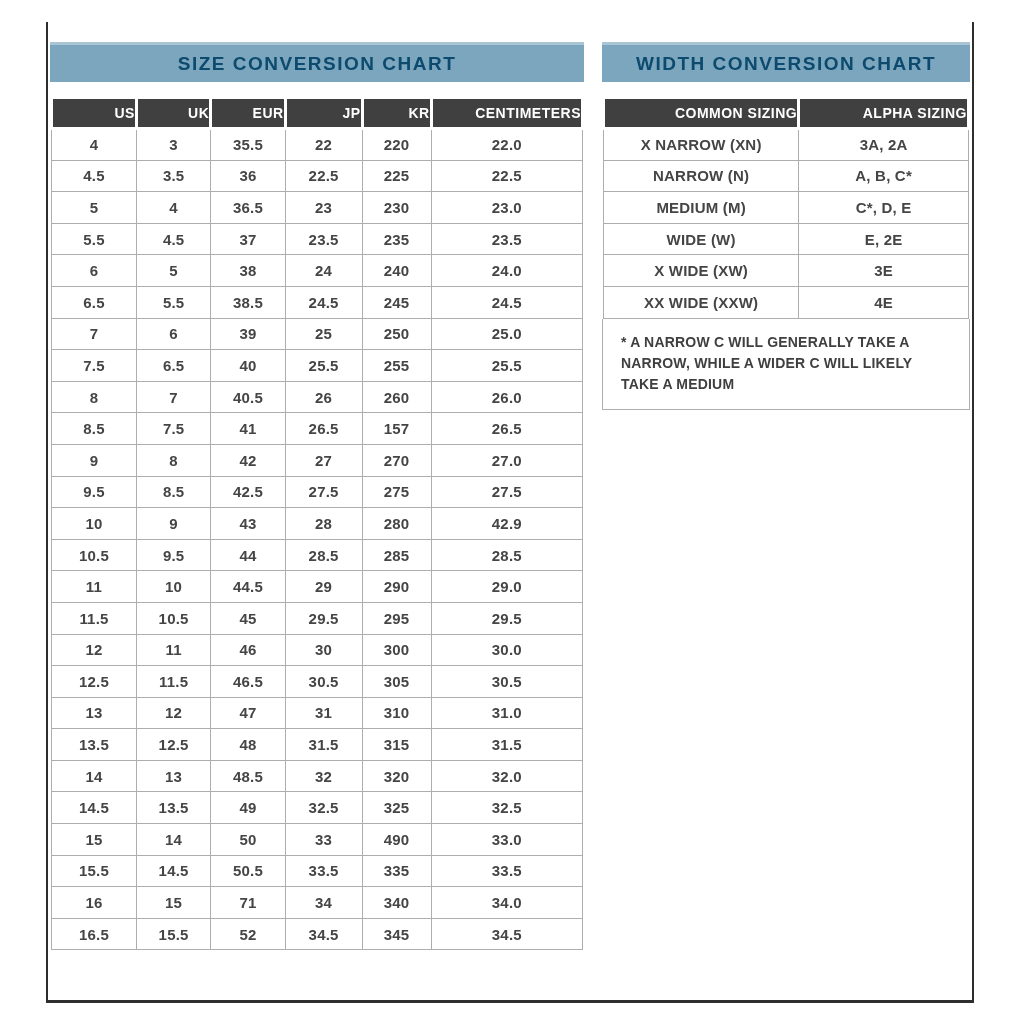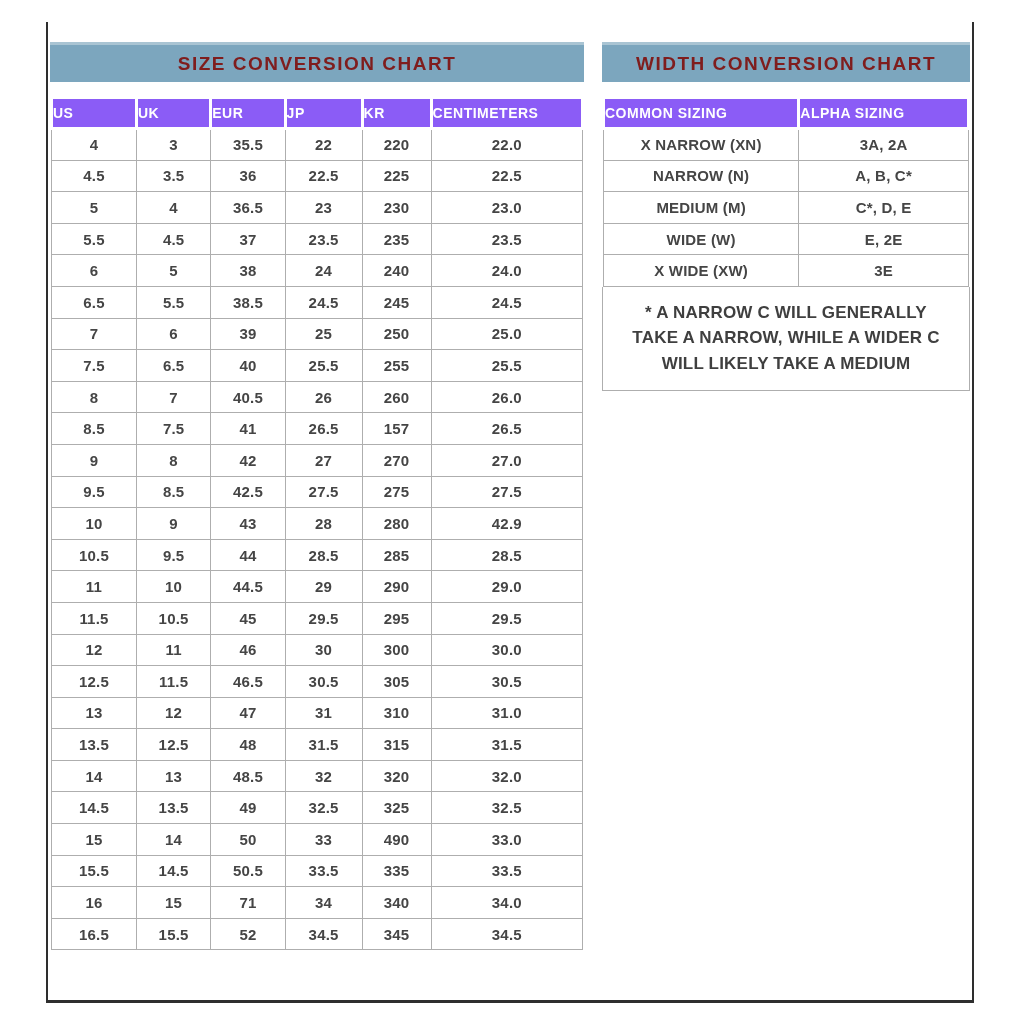--- a/index.html
+++ b/index.html
@@ -18,63 +18,62 @@
     border-right: 2px solid #2e2e2e;
     border-bottom: 3px solid #2e2e2e;
   }
   .section { position: absolute; top: 42px; }
   .size-section  { left: 50px;  width: 534px; }
   .width-section { left: 602px; width: 368px; }
   .banner {
     height: 40px;
     background: #7ca6be;
     border-top: 3px solid #a9c4d3;
-    color: #7f1d1d;
+    color: #0c4a6e;
     font-size: 19px;
     font-weight: bold;
     letter-spacing: 1.5px;
     display: flex;
     align-items: center;
     justify-content: center;
     margin-bottom: 14px;
   }
   table {
     width: 100%;
     border-collapse: collapse;
     table-layout: fixed;
   }
   th {
-    background: #8b5cf6;
+    background: #404040;
     color: #ffffff;
     font-size: 14px;
     font-weight: bold;
     letter-spacing: 0.5px;
     height: 31px;
     border: 3px solid #ffffff;
-    text-align: left;
+    text-align: right;
     vertical-align: middle;
   }
   td {
     border: 1px solid #aeaeae;
     height: 31.6px;
     text-align: center;
     vertical-align: middle;
     font-size: 15px;
     font-weight: bold;
     color: #454545;
     letter-spacing: 0.2px;
     background: #ffffff;
     padding: 0;
   }
   .footnote {
     border: 1px solid #aeaeae;
     border-top: none;
     padding: 13px 18px 14px;
-    text-align: center;
-    font-size: 17px;
+    font-size: 14px;
     font-weight: bold;
     color: #3f3f3f;
     line-height: 1.5;
     letter-spacing: 0.2px;
   }
 </style>
 </head>
 <body>
 
 <div class="frame"></div>
@@ -340,16 +339,20 @@
           <td>C*, D, E</td>
         </tr>
         <tr>
           <td>WIDE (W)</td>
           <td>E, 2E</td>
         </tr>
         <tr>
           <td>X WIDE (XW)</td>
           <td>3E</td>
         </tr>
+        <tr>
+          <td>XX WIDE (XXW)</td>
+          <td>4E</td>
+        </tr>
       </tbody>
   </table>
   <div class="footnote">* A NARROW C WILL GENERALLY TAKE A NARROW, WHILE A WIDER C WILL LIKELY TAKE A MEDIUM</div>
 </section>
 
 </body></html>

